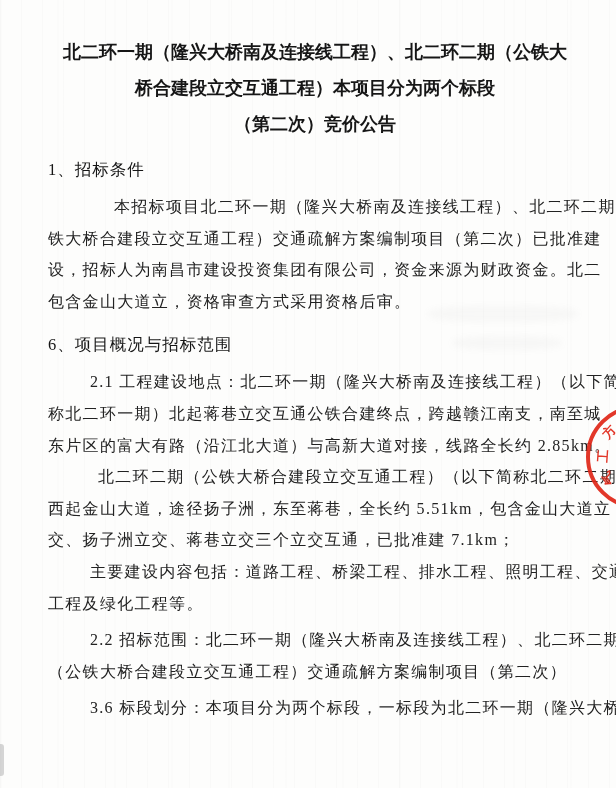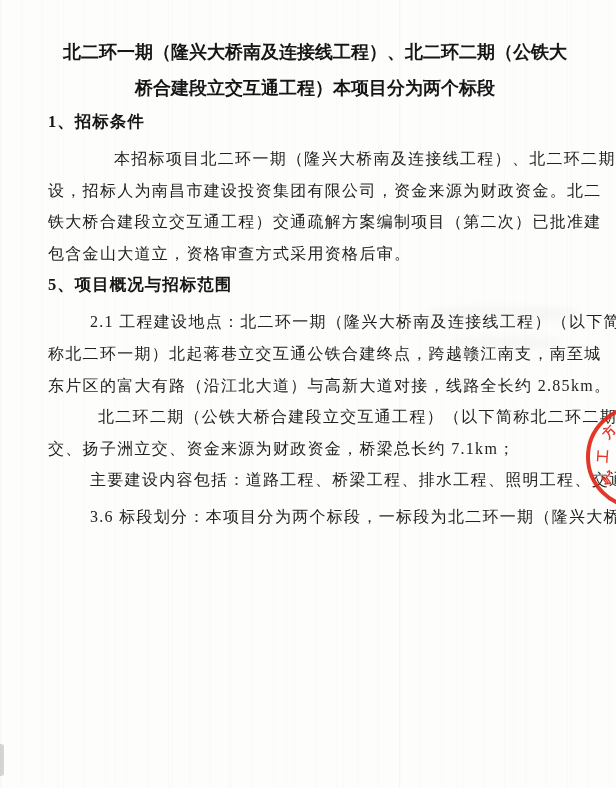--- a/index.html
+++ b/index.html
@@ -24,23 +24,24 @@
   .title-line{
     text-align:center;
     font-weight:bold;
     font-size:18px;
     line-height:36px;
     letter-spacing:0px;
     color:#161616;
     white-space:nowrap;
   }
   .section-heading{
-    font-weight:bold;
+    font-weight:normal;
     font-size:16.5px;
     line-height:32px;
+    margin-top:12px;
     letter-spacing:1px;
     color:#161616;
   }
   .para{margin:0;}
   .para.gap{margin-top:5px;}
   .body-line{
     font-size:16px;
     line-height:31.6px;
     letter-spacing:1.3px;
     white-space:nowrap;
@@ -88,48 +89,53 @@
   }
 </style>
 </head>
 <body>
 
 <div class="page">
   <div class="content">
 
     <div class="title-line">北二环一期（隆兴大桥南及连接线工程）、北二环二期（公铁大</div>
     <div class="title-line">桥合建段立交互通工程）本项目分为两个标段</div>
+    <div class="title-line">（第二次）竞价公告</div>
 
     <div class="section-heading">1、招标条件</div>
 
     <div class="para gap">
       <div class="body-line ind-a">本招标项目北二环一期（隆兴大桥南及连接线工程）、北二环二期（公</div>
+      <div class="body-line">铁大桥合建段立交互通工程）交通疏解方案编制项目（第二次）已批准建</div>
       <div class="body-line">设，招标人为南昌市建设投资集团有限公司，资金来源为财政资金。北二</div>
-      <div class="body-line">铁大桥合建段立交互通工程）交通疏解方案编制项目（第二次）已批准建</div>
       <div class="body-line">包含金山大道立，资格审查方式采用资格后审。</div>
     </div>
 
-    <div class="section-heading">5、项目概况与招标范围</div>
+    <div class="section-heading">6、项目概况与招标范围</div>
 
     <div class="para gap">
       <div class="body-line ind-c">2.1 工程建设地点：北二环一期（隆兴大桥南及连接线工程）（以下简</div>
       <div class="body-line">称北二环一期）北起蒋巷立交互通公铁合建终点，跨越赣江南支，南至城</div>
       <div class="body-line">东片区的富大有路（沿江北大道）与高新大道对接，线路全长约 2.85km。</div>
     </div>
 
     <div class="para">
       <div class="body-line ind-b">北二环二期（公铁大桥合建段立交互通工程）（以下简称北二环二期）</div>
-      <div class="body-line">交、扬子洲立交、资金来源为财政资金，桥梁总长约 7.1km；</div>
+      <div class="body-line">西起金山大道，途径扬子洲，东至蒋巷，全长约 5.51km，包含金山大道立</div>
+      <div class="body-line">交、扬子洲立交、蒋巷立交三个立交互通，已批准建 7.1km；</div>
     </div>
 
     <div class="para">
       <div class="body-line ind-c">主要建设内容包括：道路工程、桥梁工程、排水工程、照明工程、交通</div>
+      <div class="body-line">工程及绿化工程等。</div>
     </div>
 
     <div class="para gap">
+      <div class="body-line ind-c">2.2 招标范围：北二环一期（隆兴大桥南及连接线工程）、北二环二期</div>
+      <div class="body-line">（公铁大桥合建段立交互通工程）交通疏解方案编制项目（第二次）</div>
     </div>
 
     <div class="para gap">
       <div class="body-line ind-c">3.6 标段划分：本项目分为两个标段，一标段为北二环一期（隆兴大桥</div>
     </div>
 
   </div>
 
   <div class="ghost-smudge smudge-1"></div>
   <div class="ghost-smudge smudge-2"></div>

